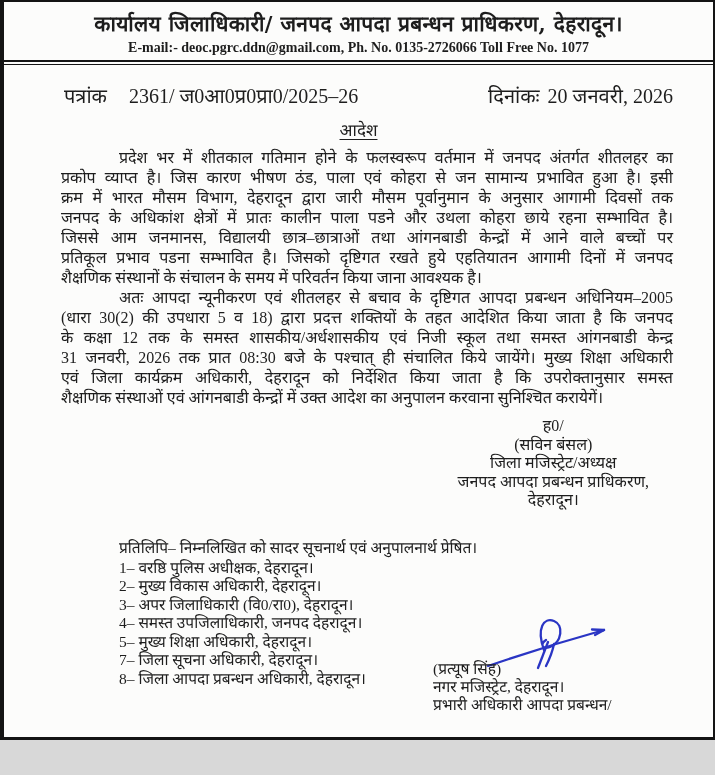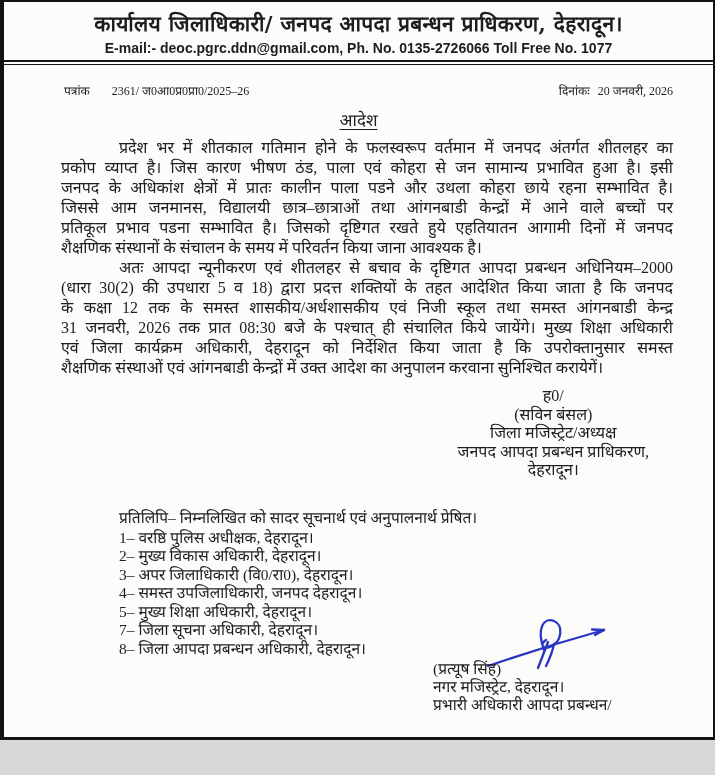--- a/index.html
+++ b/index.html
@@ -15,30 +15,30 @@
     font-family:"Liberation Serif","DejaVu Serif",serif;
     overflow:hidden;
   }
   .letterhead{text-align:center;padding-top:7px;}
   .lh-title{
     font-size:21px;font-weight:bold;letter-spacing:.3px;
     font-family:"DejaVu Serif","Liberation Serif",serif;
   }
   .lh-contact{
     margin-top:3px;font-size:14px;font-weight:bold;
-    font-family:Liberation Sans, sans-serif;
+    font-family:Liberation Serif, serif;
   }
   .double-rule{
     margin-top:4px;height:2px;
     border-top:2px solid #161616;
     border-bottom:1px solid #161616;
   }
   .meta-row{
     display:flex;justify-content:space-between;
-    margin:17px 40px 0 60px;font-size:12px;
+    margin:17px 40px 0 60px;font-size:20px;
   }
   .ref-number{margin-left:22px;}
   .date-value{margin-left:8px;}
   .order-heading{
     text-align:center;margin-top:9px;font-size:17px;
     text-decoration:underline;text-underline-offset:3px;
   }
   .body-text{margin:7px 40px 0 57px;font-size:16px;line-height:20px;}
   .para .line{text-align:justify;text-align-last:justify;white-space:normal;}
   .para .line:first-child{text-indent:58px;}
@@ -76,27 +76,28 @@
       <span>दिनांकः</span><span class="date-value">20 जनवरी, 2026</span>
     </div>
   </div>
 
   <div class="order-heading">आदेश</div>
 
   <div class="body-text">
     <div class="para">
         <div class="line">प्रदेश भर में शीतकाल गतिमान होने के फलस्वरूप वर्तमान में जनपद अंतर्गत  शीतलहर का</div>
         <div class="line">प्रकोप व्याप्त है। जिस कारण भीषण ठंड, पाला एवं कोहरा से जन सामान्य प्रभावित हुआ है। इसी</div>
+        <div class="line">क्रम में भारत मौसम विभाग, देहरादून द्वारा जारी मौसम पूर्वानुमान के अनुसार आगामी दिवसों तक</div>
         <div class="line">जनपद के अधिकांश क्षेत्रों में प्रातः कालीन पाला पडने और उथला कोहरा छाये रहना सम्भावित है।</div>
         <div class="line">जिससे आम जनमानस, विद्यालयी छात्र–छात्राओं तथा आंगनबाडी केन्द्रों में आने वाले बच्चों पर</div>
         <div class="line">प्रतिकूल प्रभाव पडना सम्भावित है। जिसको दृष्टिगत रखते हुये एहतियातन आगामी दिनों में जनपद</div>
         <div class="line">शैक्षणिक संस्थानों के संचालन के समय में परिवर्तन किया जाना आवश्यक है।</div>
       </div>
     <div class="para">
-        <div class="line">अतः आपदा न्यूनीकरण एवं शीतलहर से बचाव के दृष्टिगत आपदा प्रबन्धन अधिनियम–2000</div>
+        <div class="line">अतः आपदा न्यूनीकरण एवं शीतलहर से बचाव के दृष्टिगत आपदा प्रबन्धन अधिनियम–2005</div>
         <div class="line">(धारा 30(2) की उपधारा 5 व 18)  द्वारा प्रदत्त शक्तियों के तहत आदेशित किया जाता है कि जनपद</div>
         <div class="line">के कक्षा 12 तक के समस्त शासकीय/अर्धशासकीय एवं निजी स्कूल तथा समस्त आंगनबाडी केन्द्र</div>
         <div class="line">31 जनवरी, 2026 तक प्रात 08:30 बजे के पश्चात् ही संचालित किये जायेंगे। मुख्य शिक्षा अधिकारी</div>
         <div class="line">एवं जिला कार्यक्रम अधिकारी, देहरादून को निर्देशित किया जाता है कि उपरोक्तानुसार समस्त</div>
         <div class="line">शैक्षणिक संस्थाओं एवं आंगनबाडी केन्द्रों में उक्त आदेश का अनुपालन करवाना सुनिश्चित करायेगें।</div>
       </div>
   </div>
 
   <div class="sig-primary">
     <div>ह0/</div>

